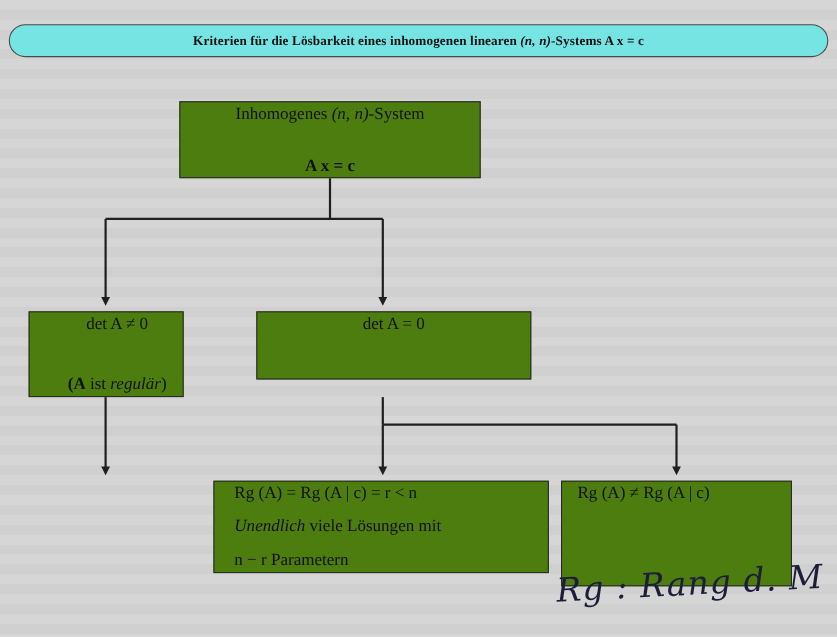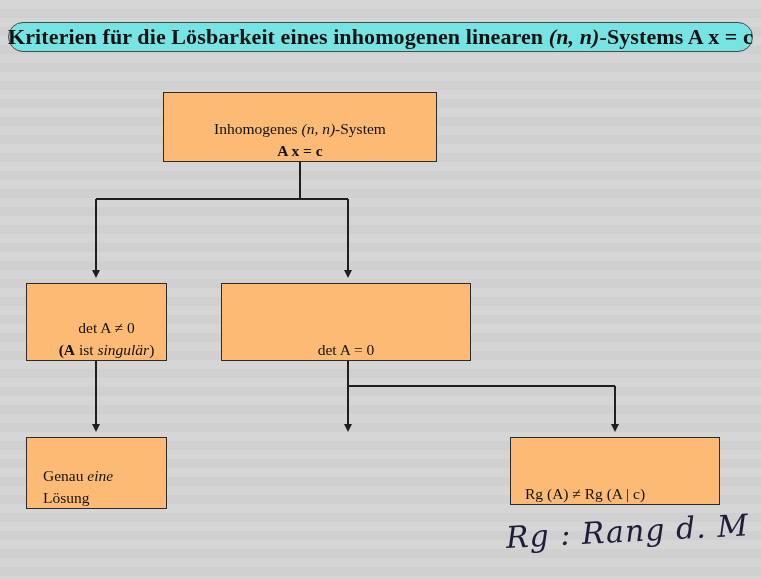--- a/index.html
+++ b/index.html
@@ -43,50 +43,50 @@
     height: 30px;
     background: #77e4e4;
     border: 1px solid #4a4a4a;
     border-radius: 15px;
     box-sizing: border-box;
     display: flex;
     align-items: center;
     justify-content: center;
   }
   .title-text {
-    font-size: 22px;
+    font-size: 12px;
     font-weight: bold;
     color: #111;
     letter-spacing: 0.1px;
     white-space: nowrap;
   }
   .title-text i { font-style: italic; }
 
   .box {
     position: absolute;
-    background: #fdba74;
+    background: #4d7c0f;
     border: 1px solid #2b2b2b;
     box-sizing: border-box;
     display: flex;
     flex-direction: column;
     align-items: center;
-    justify-content: flex-end;
+    justify-content: space-between;
     color: #111;
     font-size: 15.5px;
     line-height: 1.38;
     text-align: center;
   }
   .box .line { white-space: nowrap; }
 
   .b-root   { left: 163px; top: 92px;  width: 274px; height: 70px; }
   .b-reg    { left: 26px;  top: 283px; width: 141px; height: 78px; padding-left: 20px; }
-  .b-sing   { left: 221px; top: 283px; width: 250px; height: 78px; }
+  .b-sing   { left: 233px; top: 283px; width: 250px; height: 62px; }
   .b-one    { left: 26px;  top: 437px; width: 141px; height: 72px; }
   .b-inf    { left: 194px; top: 437px; width: 305px; height: 84px; }
-  .b-none   { left: 510px; top: 437px; width: 210px; height: 68px; }
+  .b-none   { left: 510px; top: 437px; width: 210px; height: 96px; }
 
   .b-inf { align-items: flex-start; padding-left: 18px; }
   .b-inf .line { text-align: left; }
   .b-one { align-items: flex-start; padding-left: 16px; }
   .b-one .line { text-align: left; }
   .b-none { align-items: flex-start; padding-left: 14px; }
   .b-none .line { text-align: left; }
 
   .bold { font-weight: bold; }
 
@@ -142,32 +142,33 @@
     </g>
   </svg>
 
   <div class="box b-root">
     <div class="line"><span>Inhomogenes  </span><i>(n, n)</i><span>-System</span></div>
     <div class="line bold">A x  =  c</div>
   </div>
 
   <div class="box b-reg">
     <div class="line">det A  ≠  0</div>
-    <div class="line"><b>(A</b><span>  ist  </span><i>singulär</i><span>)</span></div>
+    <div class="line"><b>(A</b><span>  ist  </span><i>regulär</i><span>)</span></div>
   </div>
 
   <div class="box b-sing">
     <div class="line">det A  =  0</div>
   </div>
 
-  <div class="box b-one">
-    <div class="line"><span>Genau  </span><i>eine</i></div>
-    <div class="line">Lösung</div>
+
+  <div class="box b-inf">
+    <div class="line">Rg (A)  =  Rg (A | c)  =  r &lt; n</div>
+    <div class="line"><i>Unendlich</i><span> viele Lösungen mit</span></div>
+    <div class="line">n − r  Parametern</div>
   </div>
-
 
   <div class="box b-none">
     <div class="line">Rg (A)  ≠  Rg (A | c)</div>
   </div>
 
   <div class="handwrite">Rg : Rang d. M</div>
 
 </div>
 
 </body></html>

